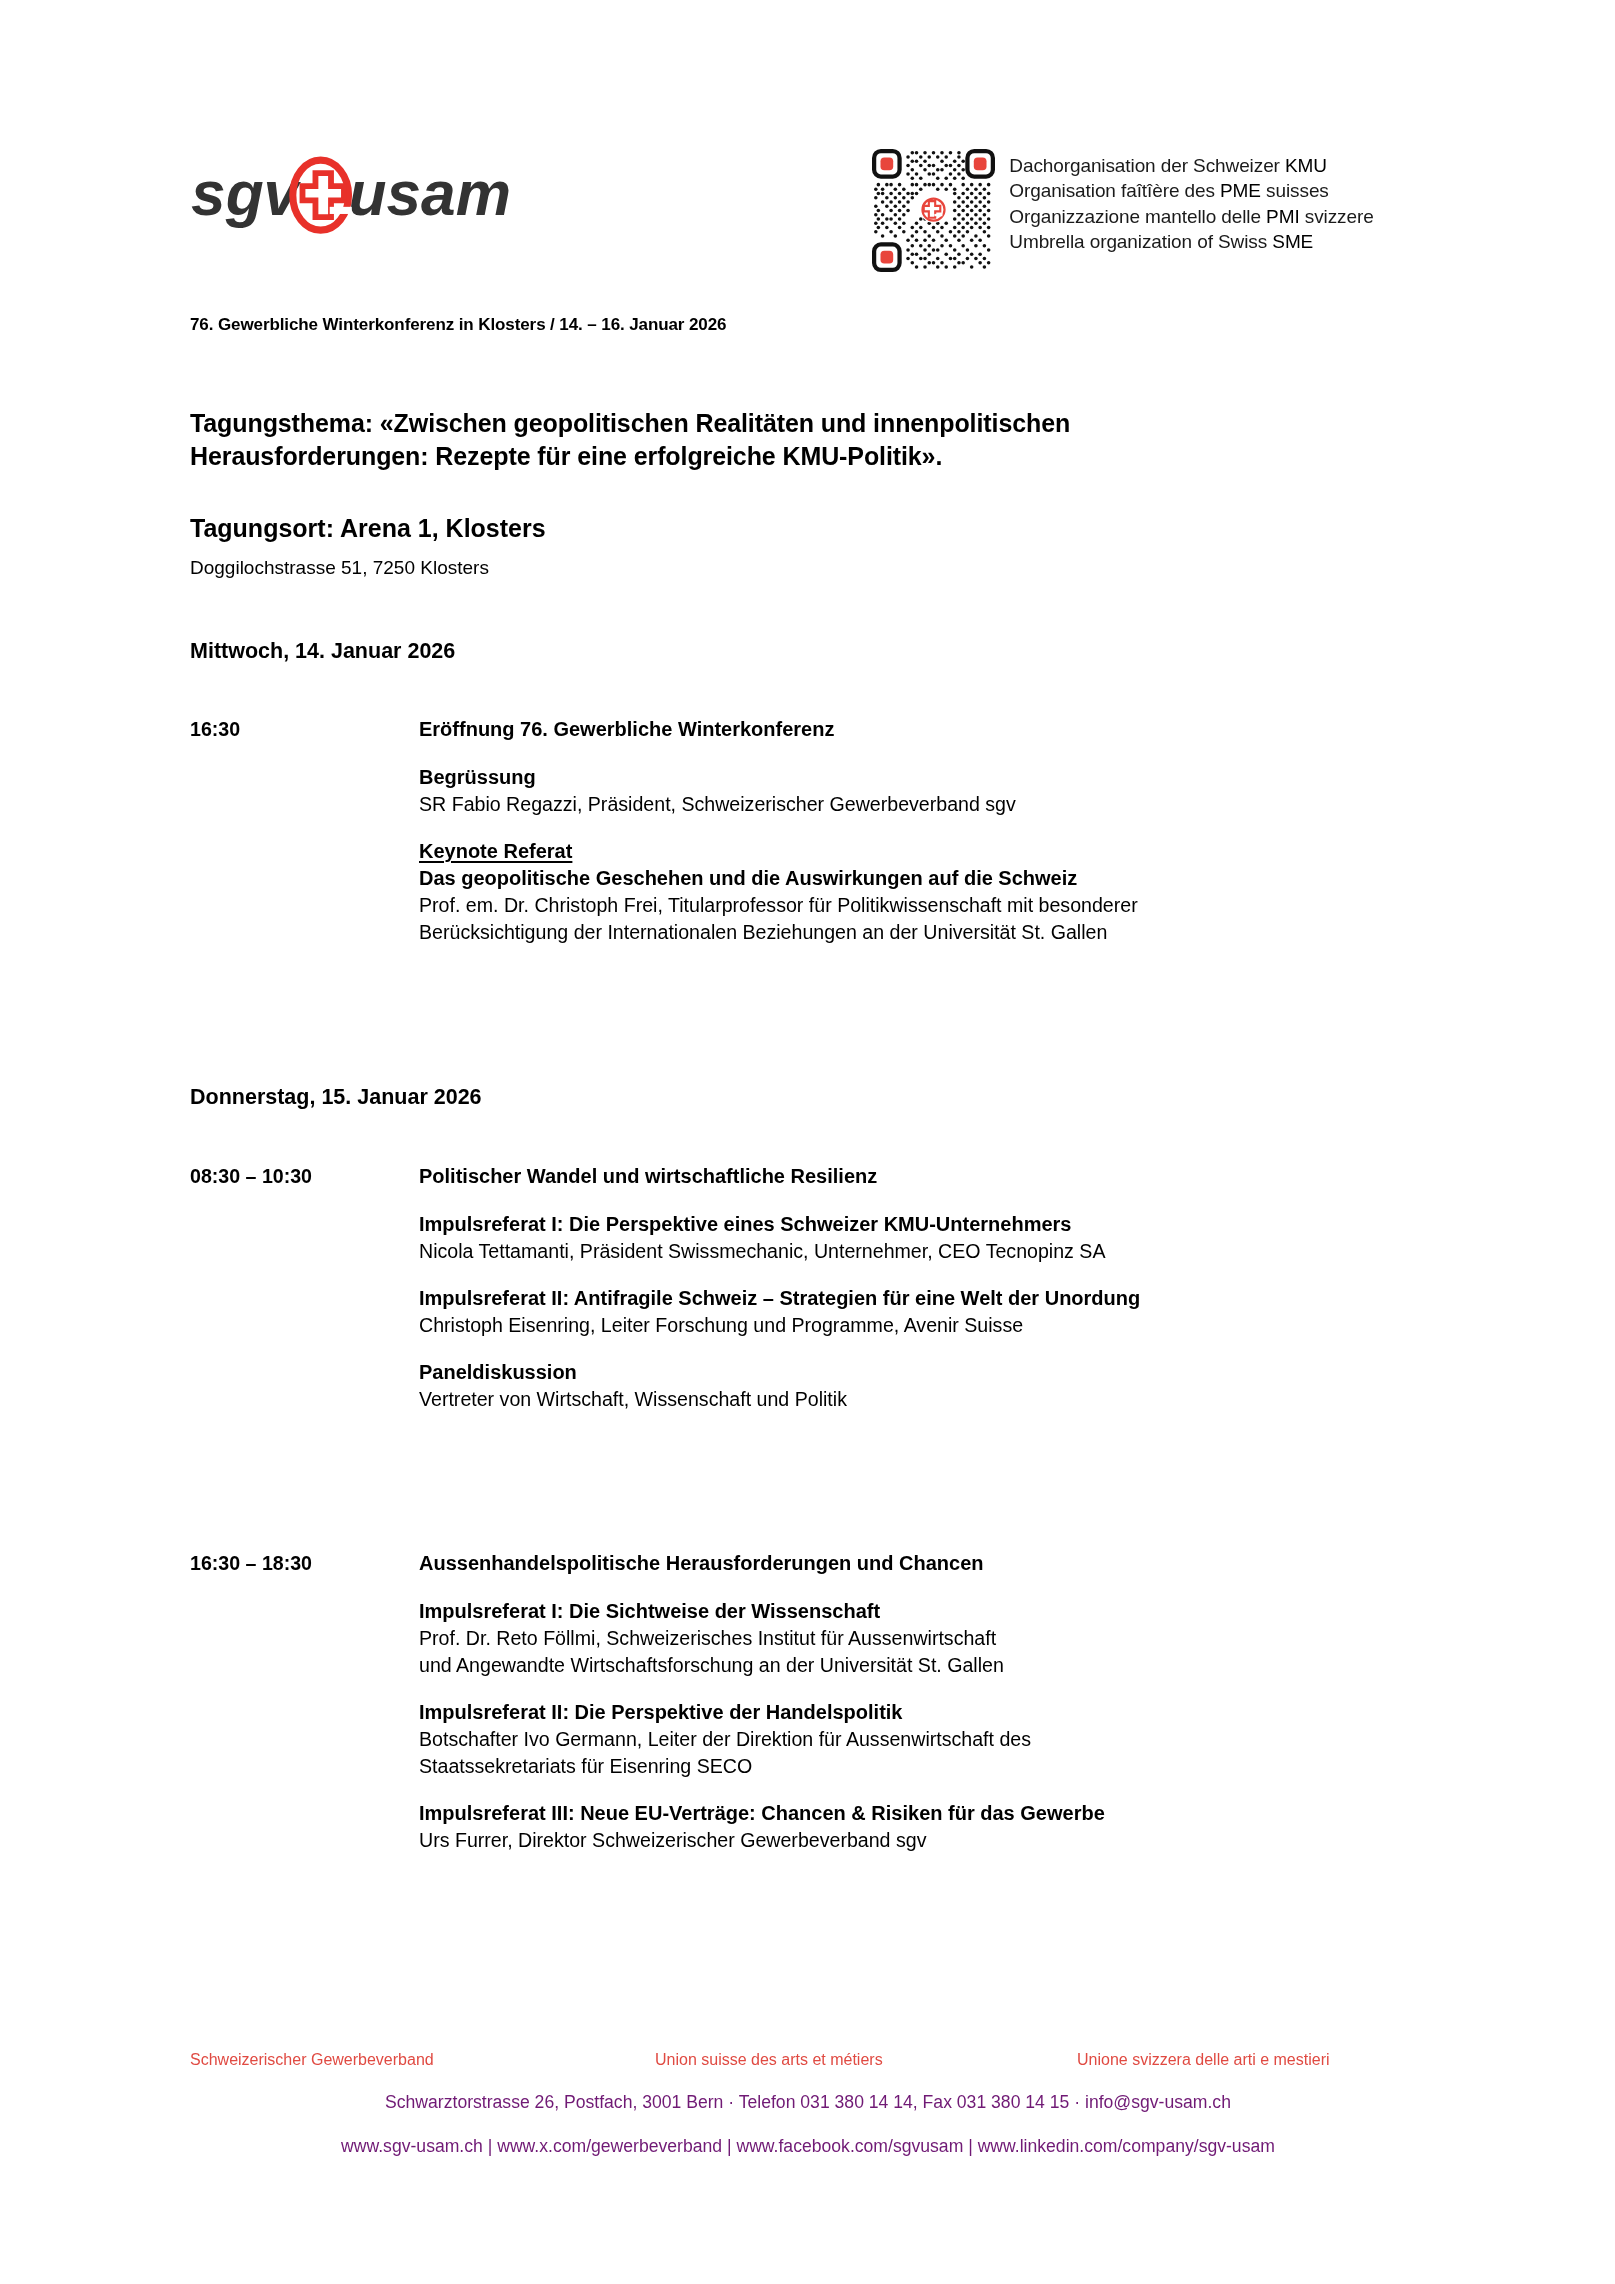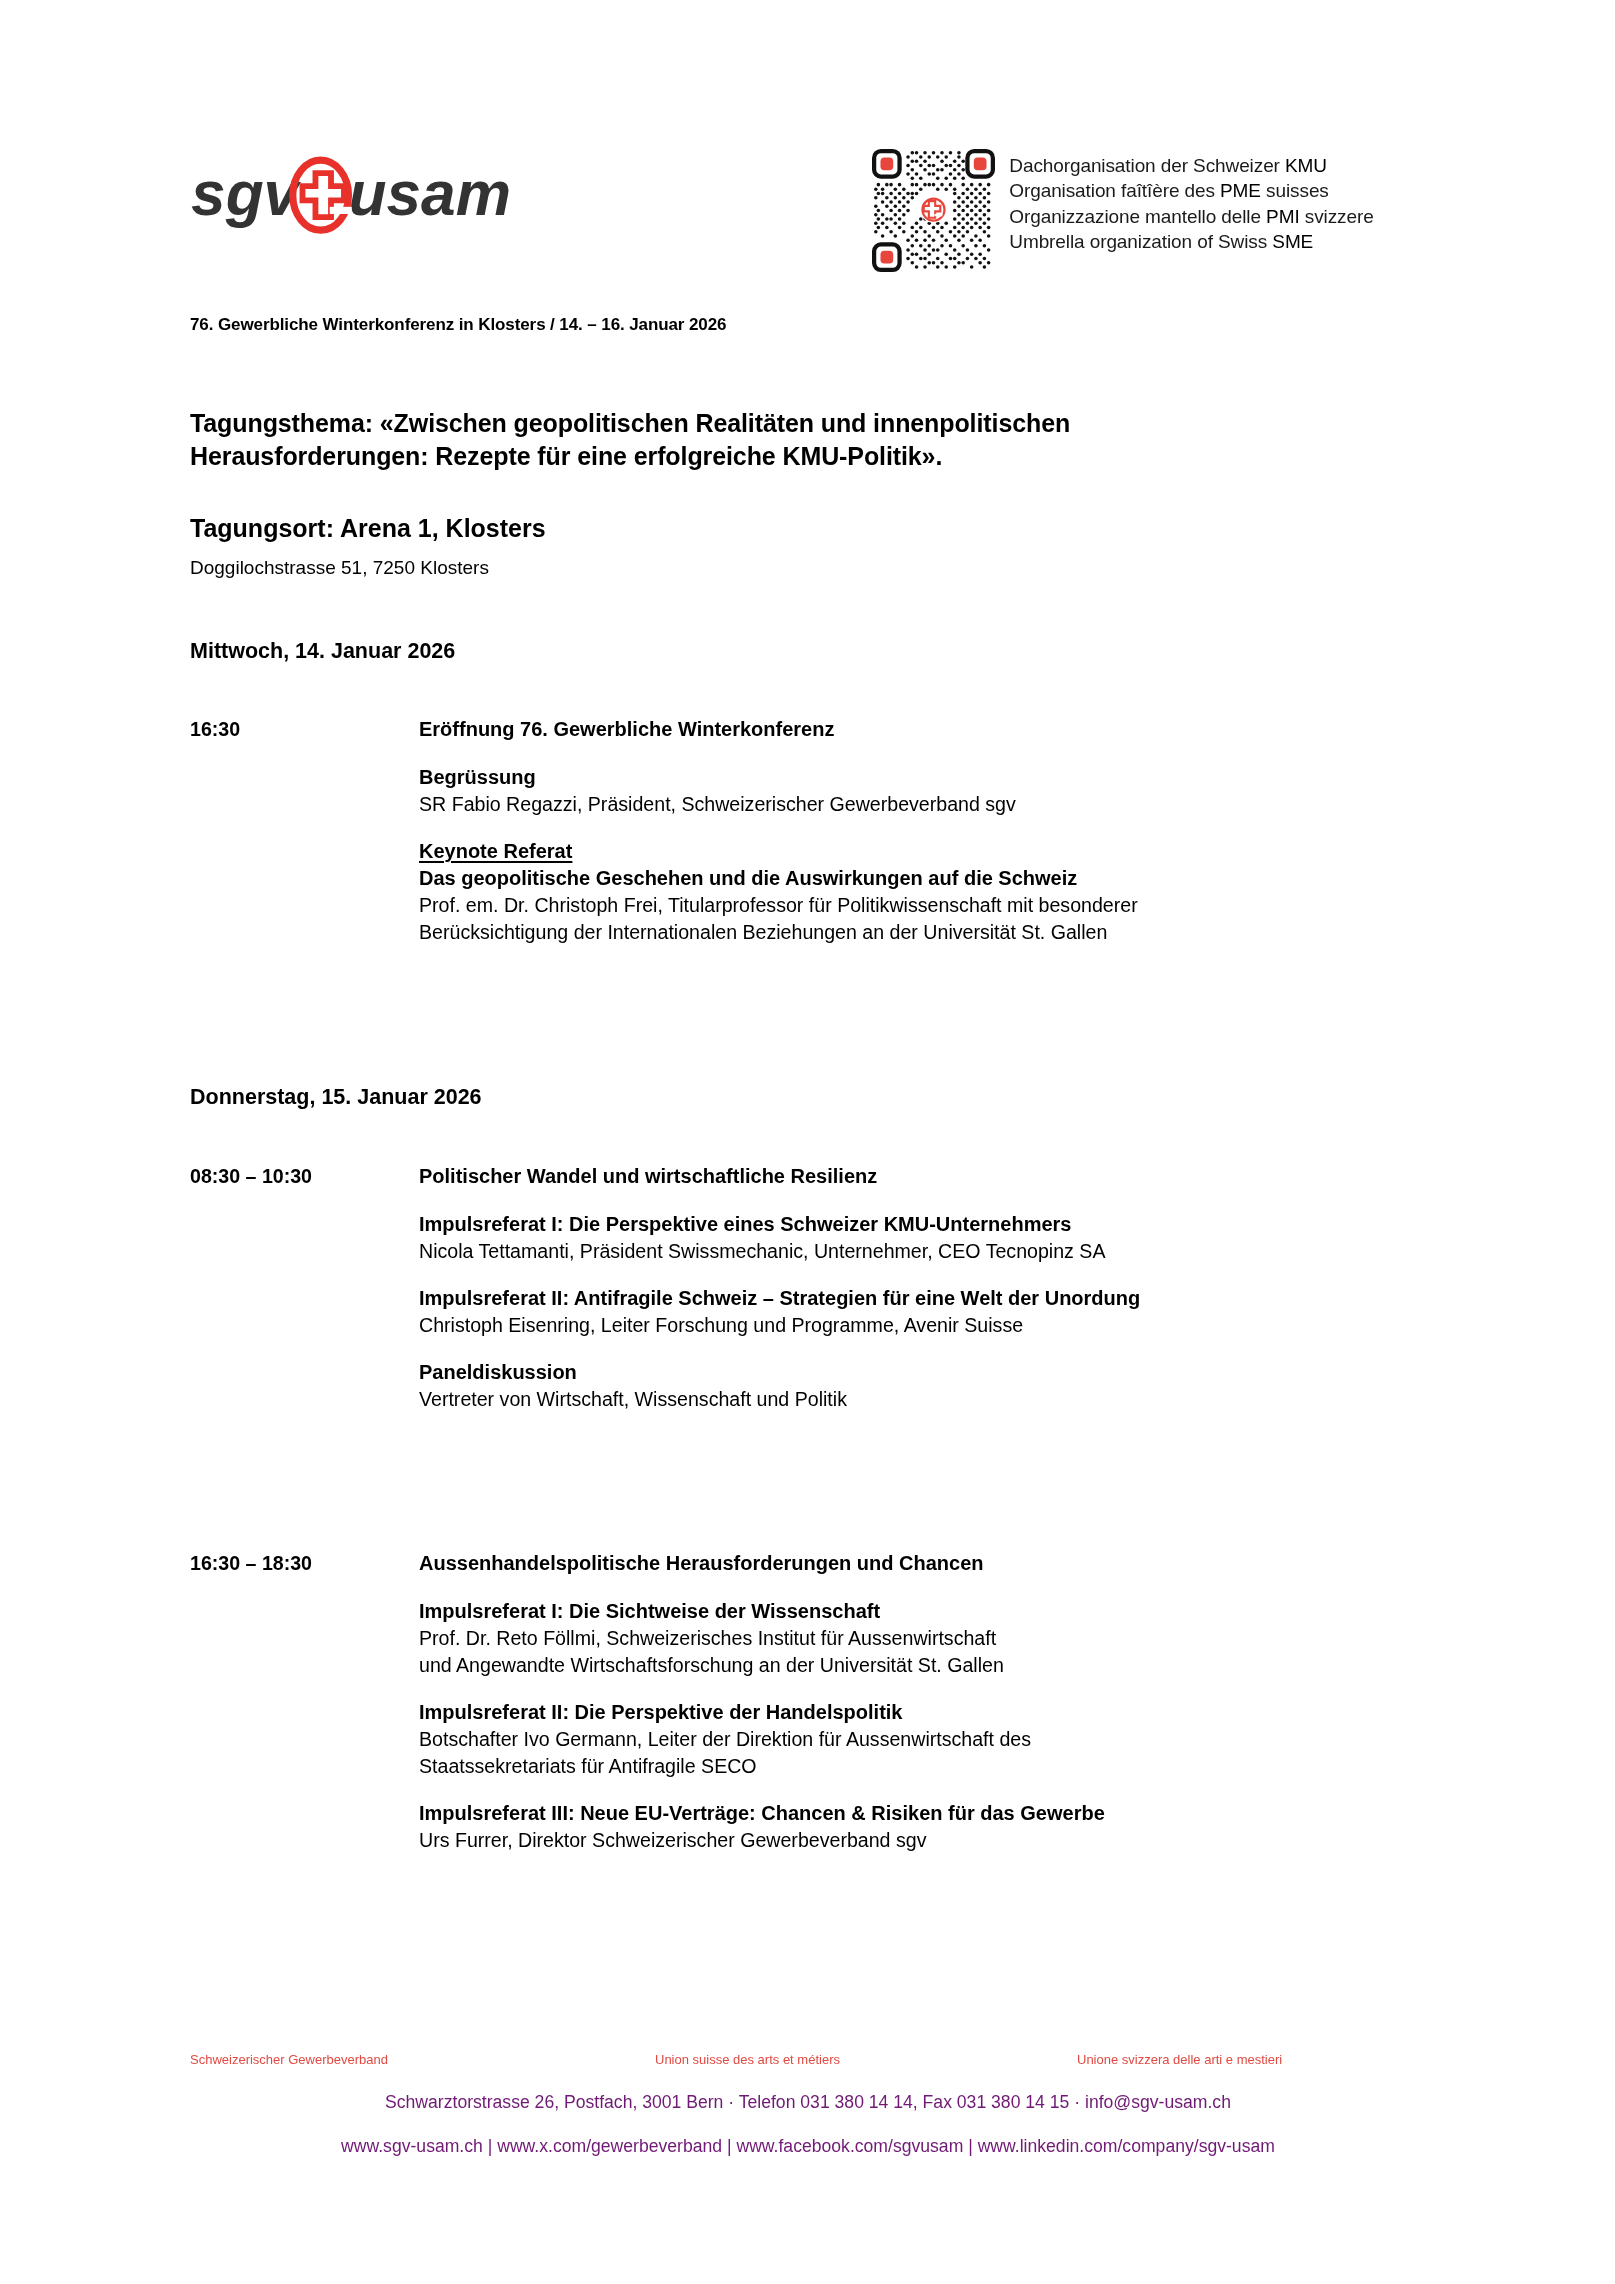--- a/index.html
+++ b/index.html
@@ -145,21 +145,21 @@
   .footer {
     position: absolute;
     left: 0;
     top: 2047px;
     width: 100%;
   }
   .footer-langs {
     position: relative;
     height: 27px;
     color: #e04a42;
-    font-size: 13px;
+    font-size: 16px;
     line-height: 26px;
   }
   .footer-langs span { position: absolute; white-space: nowrap; }
   .fl1 { left: 190px; }
   .fl2 { left: 655px; }
   .fl3 { left: 1077px; }
   .footer-line {
     text-align: center;
     font-size: 17.6px;
     line-height: 33px;
@@ -525,21 +525,21 @@
 
           <div class="sub-group">
             <div class="sub-head">Impulsreferat I: Die Sichtweise der Wissenschaft</div>
             <div class="sub-text">Prof. Dr. Reto Föllmi, Schweizerisches Institut für Aussenwirtschaft</div>
             <div class="sub-text">und Angewandte Wirtschaftsforschung an der Universität St. Gallen</div>
           </div>
 
           <div class="sub-group">
             <div class="sub-head">Impulsreferat II: Die Perspektive der Handelspolitik</div>
             <div class="sub-text">Botschafter Ivo Germann, Leiter der Direktion für Aussenwirtschaft des</div>
-            <div class="sub-text">Staatssekretariats für Antifragile SECO</div>
+            <div class="sub-text">Staatssekretariats für Eisenring SECO</div>
           </div>
 
           <div class="sub-group">
             <div class="sub-head">Impulsreferat III: Neue EU-Verträge: Chancen &amp; Risiken für das Gewerbe</div>
             <div class="sub-text">Urs Furrer, Direktor Schweizerischer Gewerbeverband sgv</div>
           </div>
         </div>
       </div>
     </div>
 

